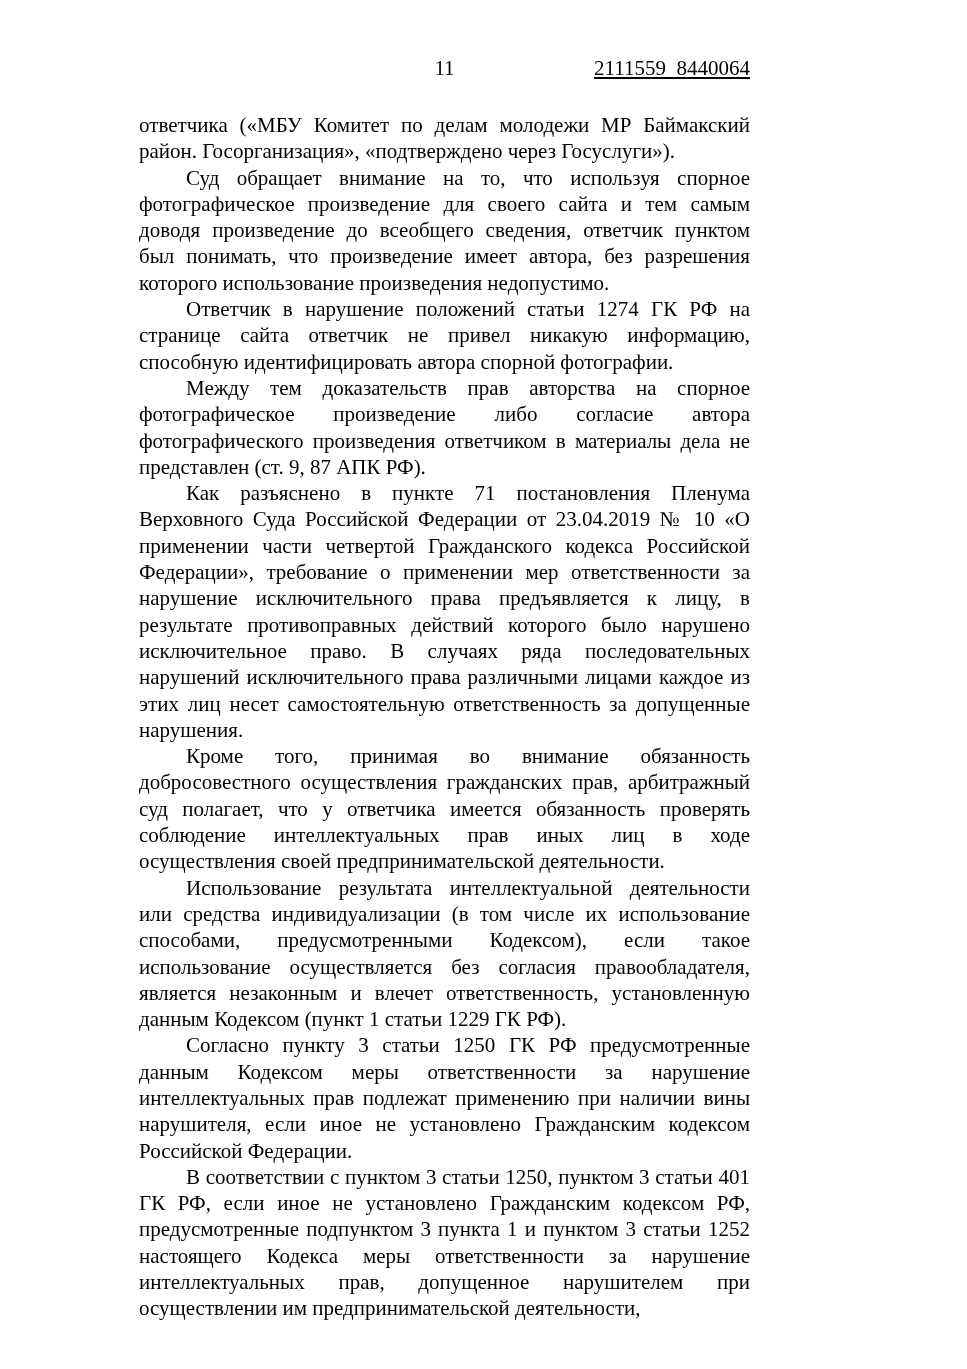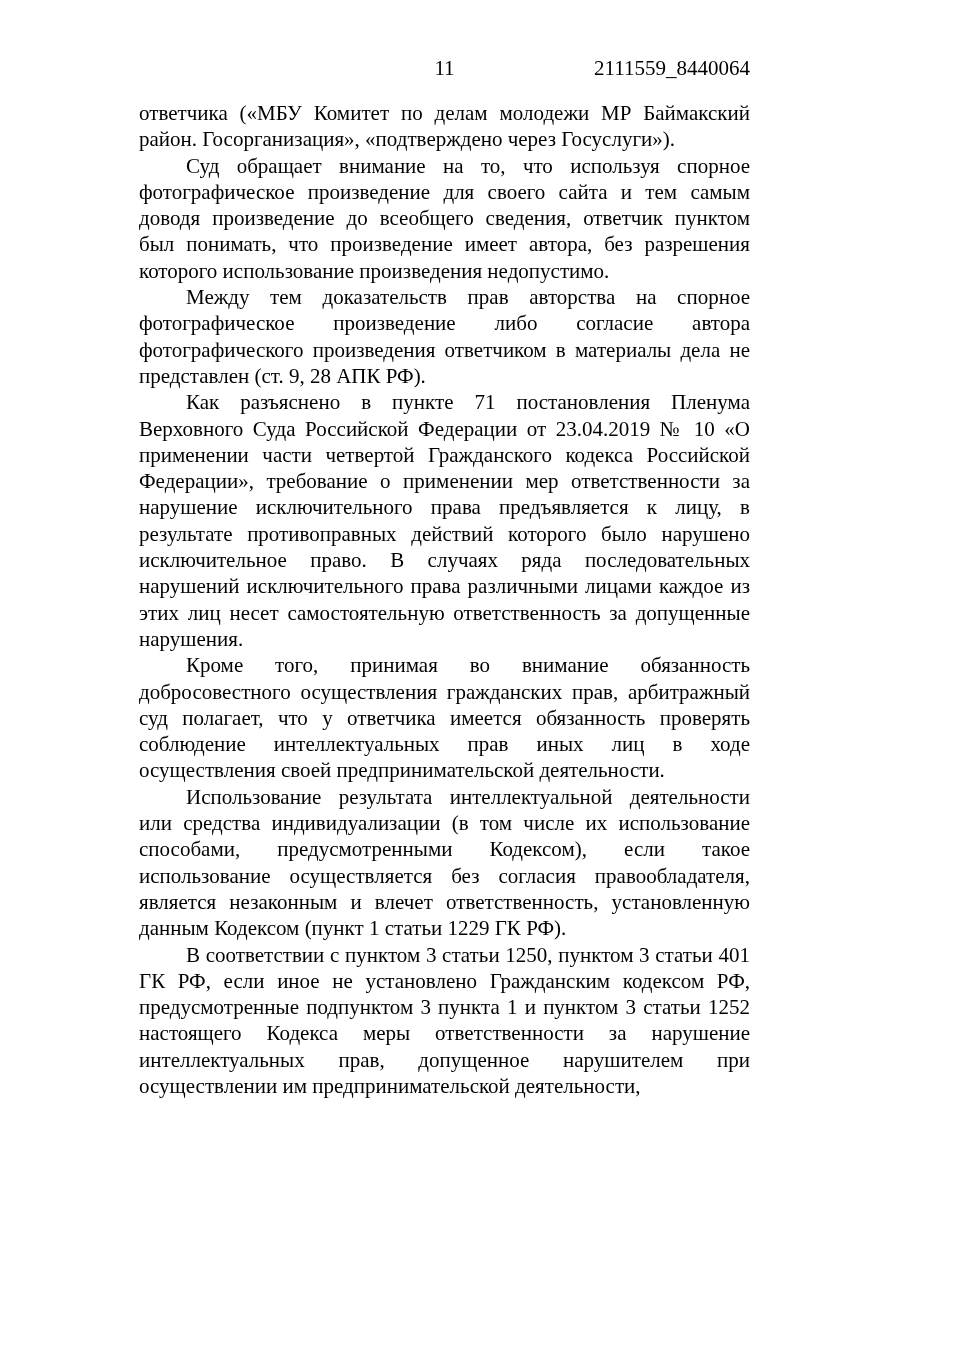--- a/index.html
+++ b/index.html
@@ -23,26 +23,27 @@
     top: 55px;
     height: 27px;
     font-size: 21px;
     line-height: 26px;
     text-align: center;
   }
   .doc-id {
     position: absolute;
     right: 0;
     top: 0;
+    text-decoration: underline;
   }
   .content {
     position: absolute;
     left: 139px;
     right: 62px;
-    top: 100px;
+    top: 112px;
   }
   .content p {
     margin: 0;
     padding: 0;
     font-size: 21px;
     line-height: 26.3px;
     text-align: justify;
     text-indent: 47px;
   }
   .content p.continuation {
@@ -55,20 +56,22 @@
 <div class="page">
 
   <div class="header">
     <span>11</span>
     <span class="doc-id">2111559_8440064</span>
   </div>
 
   <div class="content">
     <p class="continuation">ответчика («МБУ Комитет по делам молодежи МР Баймакский район. Госорганизация», «подтверждено через Госуслуги»).</p>
     <p>Суд обращает внимание на то, что используя спорное фотографическое произведение для своего сайта и тем самым доводя произведение до всеобщего сведения, ответчик пунктом был понимать, что произведение имеет автора, без разрешения которого использование произведения недопустимо.</p>
-    <p>Между тем доказательств прав авторства на спорное фотографическое произведение либо согласие автора фотографического произведения ответчиком в материалы дела не представлен (ст. 9, 28 АПК РФ).</p>
+    <p>Ответчик в нарушение положений статьи 1274 ГК РФ на странице сайта ответчик не привел никакую информацию, способную идентифицировать автора спорной фотографии.</p>
+    <p>Между тем доказательств прав авторства на спорное фотографическое произведение либо согласие автора фотографического произведения ответчиком в материалы дела не представлен (ст. 9, 87 АПК РФ).</p>
     <p>Как разъяснено в пункте 71 постановления Пленума Верховного Суда Российской Федерации от 23.04.2019 № 10 «О применении части четвертой Гражданского кодекса Российской Федерации», требование о применении мер ответственности за нарушение исключительного права предъявляется к лицу, в результате противоправных действий которого было нарушено исключительное право. В случаях ряда последовательных нарушений исключительного права различными лицами каждое из этих лиц несет самостоятельную ответственность за допущенные нарушения.</p>
     <p>Кроме того, принимая во внимание обязанность добросовестного осуществления гражданских прав, арбитражный суд полагает, что у ответчика имеется обязанность проверять соблюдение интеллектуальных прав иных лиц в ходе осуществления своей предпринимательской деятельности.</p>
     <p>Использование результата интеллектуальной деятельности или средства индивидуализации (в том числе их использование способами, предусмотренными Кодексом), если такое использование осуществляется без согласия правообладателя, является незаконным и влечет ответственность, установленную данным Кодексом (пункт 1 статьи 1229 ГК РФ).</p>
+    <p>Согласно пункту 3 статьи 1250 ГК РФ предусмотренные данным Кодексом меры ответственности за нарушение интеллектуальных прав подлежат применению при наличии вины нарушителя, если иное не установлено Гражданским кодексом Российской Федерации.</p>
     <p>В соответствии с пунктом 3 статьи 1250, пунктом 3 статьи 401 ГК РФ, если иное не установлено Гражданским кодексом РФ, предусмотренные подпунктом 3 пункта 1 и пунктом 3 статьи 1252 настоящего Кодекса меры ответственности за нарушение интеллектуальных прав, допущенное нарушителем при осуществлении им предпринимательской деятельности,</p>
   </div>
 
 </div>
 
 </body></html>

